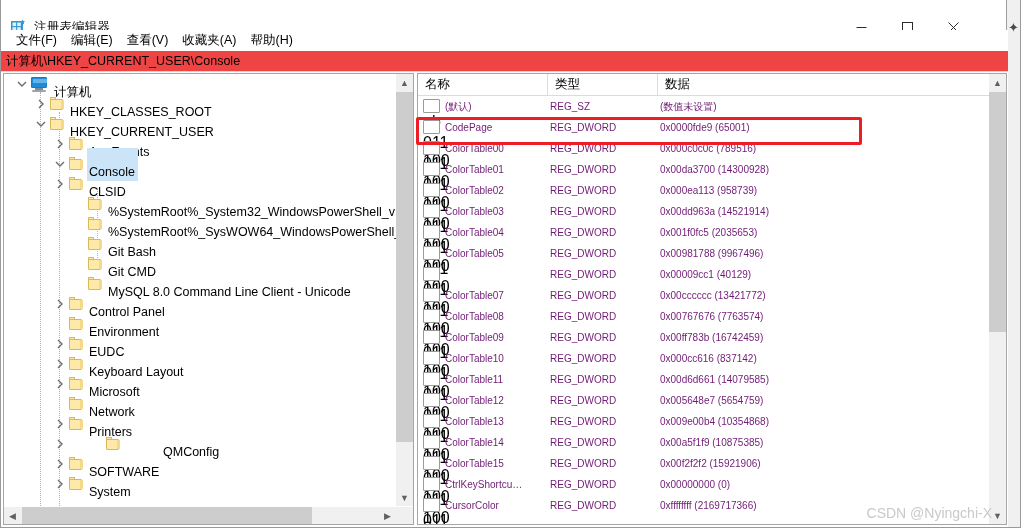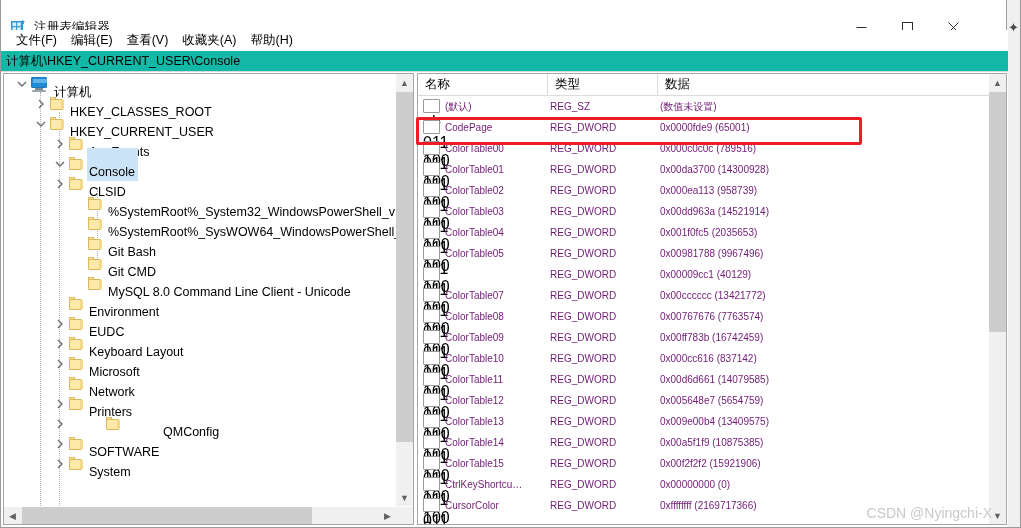--- a/index.html
+++ b/index.html
@@ -89,21 +89,21 @@
     color: #000000;
     padding: 2px 7px;
     white-space: nowrap;
   }
 
   
   #addressbar {
     position: absolute;
     left: 0; top: 51px;
     width: 1007px; height: 21px;
-    background: #14b8a6;
+    background: #ef4444;
     border-bottom: 1px solid #d8d8d8;
     display: flex;
     align-items: center;
     padding-left: 5px;
   }
   #address-text {
     font-size: 12.5px;
     color: #000000;
     white-space: nowrap;
   }
@@ -543,20 +543,33 @@
           <div class="tnode" style="padding-left: 67px;">
             <div class="twist empty"></div>
             <div class="ficon">
               <div class="ftab"></div>
               <div class="fbody"></div>
               <div class="fshade"></div>
             </div>
             <span class="tnode-label">MySQL 8.0 Command Line Client - Unicode</span>
           </div>
           <div class="tnode" style="padding-left: 48px;">
+            <div class="twist">
+              <svg width="10" height="10" viewBox="0 0 10 10">
+                <path d="M3 1 L7 5 L3 9" fill="none" stroke="#6d6d6d" stroke-width="1.4"></path>
+              </svg>
+            </div>
+            <div class="ficon">
+              <div class="ftab"></div>
+              <div class="fbody"></div>
+              <div class="fshade"></div>
+            </div>
+            <span class="tnode-label">Control Panel</span>
+          </div>
+          <div class="tnode" style="padding-left: 48px;">
             <div class="twist empty"></div>
             <div class="ficon">
               <div class="ftab"></div>
               <div class="fbody"></div>
               <div class="fshade"></div>
             </div>
             <span class="tnode-label">Environment</span>
           </div>
           <div class="tnode" style="padding-left: 48px;">
             <div class="twist">
@@ -817,21 +830,21 @@
             <span class="lc lc-type">REG_DWORD</span>
             <span class="lc lc-data">0x005648e7 (5654759)</span>
           </div>
           <div class="lrow">
             <div class="lr-icon">
               <div class="icon-dw"></div>
               <div class="lab">011<br>100</div>
             </div>
             <span class="lc lc-name">ColorTable13</span>
             <span class="lc lc-type">REG_DWORD</span>
-            <span class="lc lc-data">0x009e00b4 (13409575)</span>
+            <span class="lc lc-data">0x009e00b4 (10354868)</span>
           </div>
           <div class="lrow">
             <div class="lr-icon">
               <div class="icon-dw"></div>
               <div class="lab">011<br>100</div>
             </div>
             <span class="lc lc-name">ColorTable14</span>
             <span class="lc lc-type">REG_DWORD</span>
             <span class="lc lc-data">0x00a5f1f9 (10875385)</span>
           </div>

